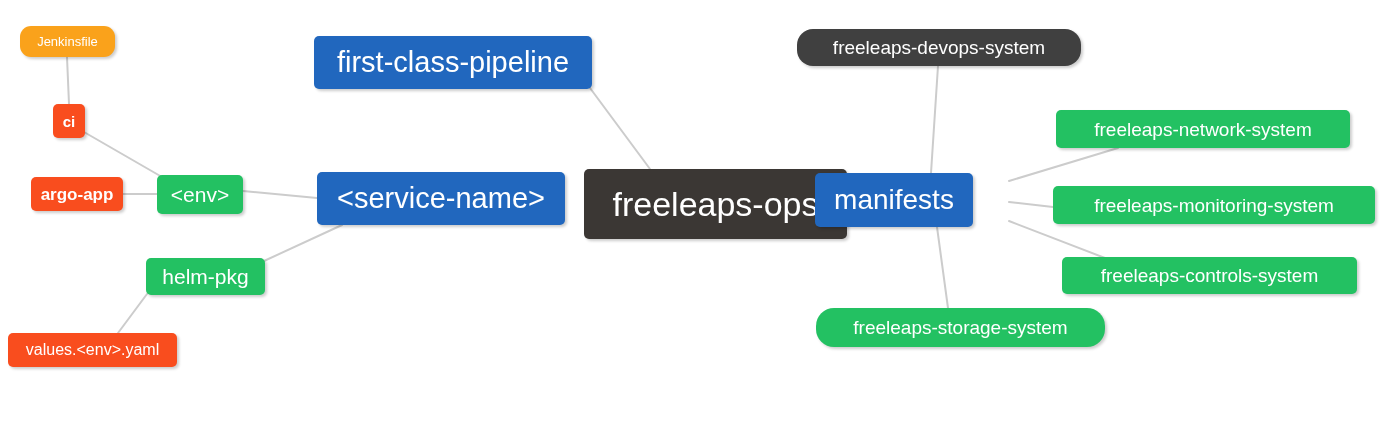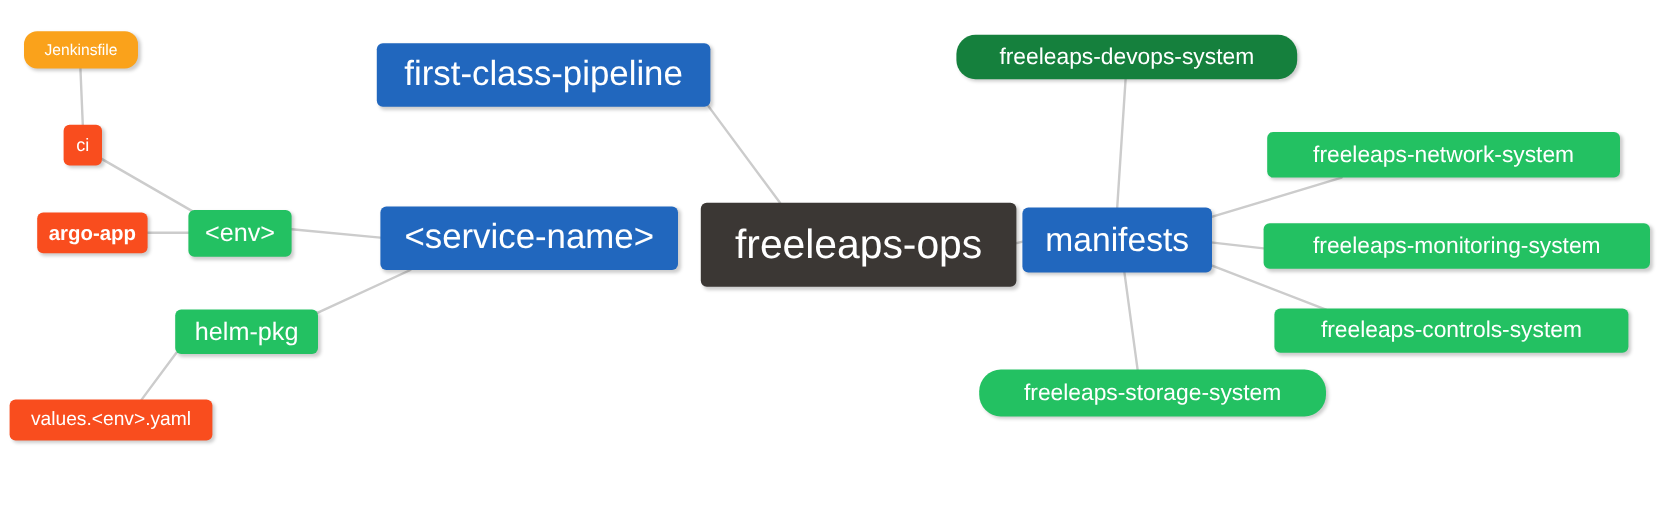--- a/index.html
+++ b/index.html
@@ -28,21 +28,21 @@
     justify-content: center;
     color: #ffffff;
     border-radius: 5px;
     box-shadow: 2px 2px 3px rgba(0,0,0,0.20);
     cursor: pointer;
     white-space: nowrap;
     box-sizing: border-box;
     line-height: 1;
     user-select: none;
   }
-  .node.bold { font-weight: normal; }
+  .node.bold { font-weight: bold; }
 </style>
 </head>
 <body>
 
 <div id="stage">
   <svg id="edges-layer" width="1390" height="421" viewBox="0 0 1390 421">
       <line x1="67" y1="57" x2="69" y2="104" stroke="#cccccc" stroke-width="2" stroke-linecap="round"></line>
       <line x1="84" y1="132" x2="162" y2="177" stroke="#cccccc" stroke-width="2" stroke-linecap="round"></line>
       <line x1="123" y1="194" x2="157" y2="194" stroke="#cccccc" stroke-width="2" stroke-linecap="round"></line>
       <line x1="243" y1="191" x2="317" y2="198" stroke="#cccccc" stroke-width="2" stroke-linecap="round"></line>
@@ -77,24 +77,24 @@
       </div>
       <div class="node" style="left: 314px; top: 36px; width: 278px; height: 53px; background: rgb(33, 103, 190); font-size: 29px;">
         <span>first-class-pipeline</span>
       </div>
       <div class="node" style="left: 317px; top: 172px; width: 248px; height: 53px; background: rgb(33, 103, 190); font-size: 29px;">
         <span>&lt;service-name&gt;</span>
       </div>
       <div class="node" style="left: 584px; top: 169px; width: 263px; height: 70px; background: rgb(59, 55, 52); font-size: 34px;">
         <span>freeleaps-ops</span>
       </div>
-      <div class="node" style="left: 852px; top: 173px; width: 158px; height: 54px; background: rgb(33, 103, 190); font-size: 28px;">
+      <div class="node" style="left: 815px; top: 173px; width: 158px; height: 54px; background: rgb(33, 103, 190); font-size: 28px;">
         <span>manifests</span>
       </div>
-      <div class="node" style="left: 797px; top: 29px; width: 284px; height: 37px; background: #15803d; font-size: 19px; border-radius: 16px;">
+      <div class="node" style="left: 797px; top: 29px; width: 284px; height: 37px; background: #404040; font-size: 19px; border-radius: 16px;">
         <span>freeleaps-devops-system</span>
       </div>
       <div class="node" style="left: 1056px; top: 110px; width: 294px; height: 38px; background: rgb(35, 193, 98); font-size: 19px; justify-content: center;">
         <span>freeleaps-network-system</span>
       </div>
       <div class="node" style="left: 1053px; top: 186px; width: 322px; height: 38px; background: rgb(35, 193, 98); font-size: 19px;">
         <span>freeleaps-monitoring-system</span>
       </div>
       <div class="node" style="left: 1062px; top: 257px; width: 295px; height: 37px; background: rgb(35, 193, 98); font-size: 19px;">
         <span>freeleaps-controls-system</span>

